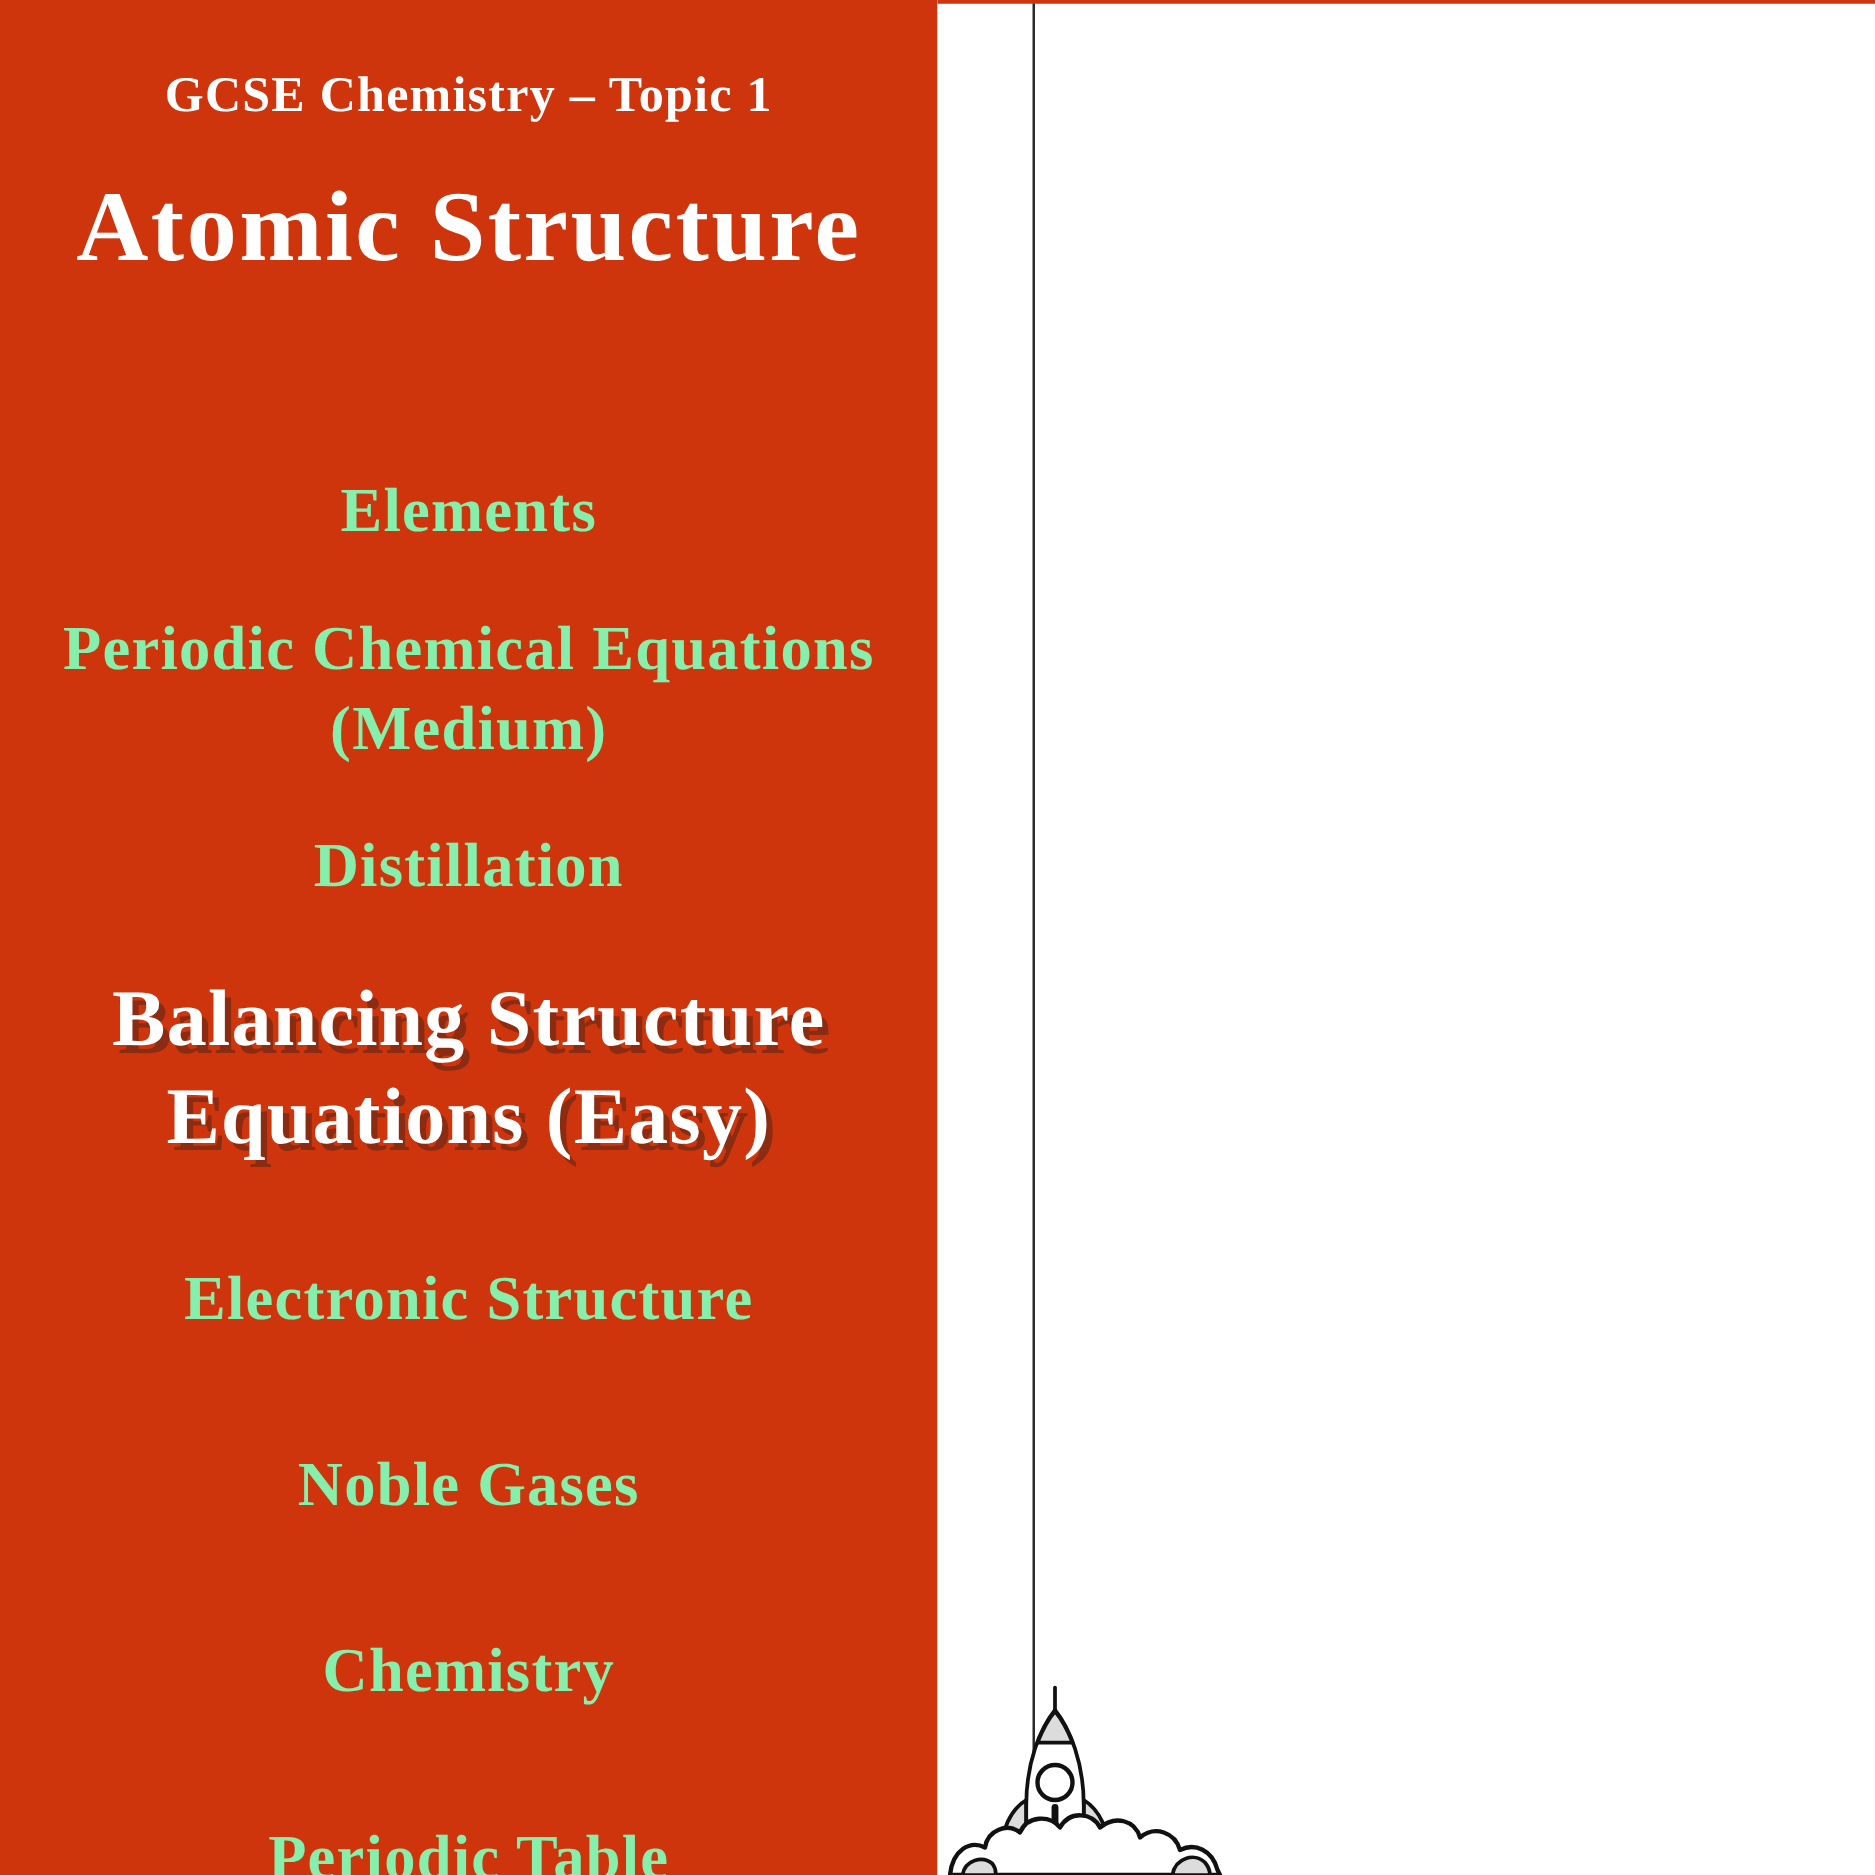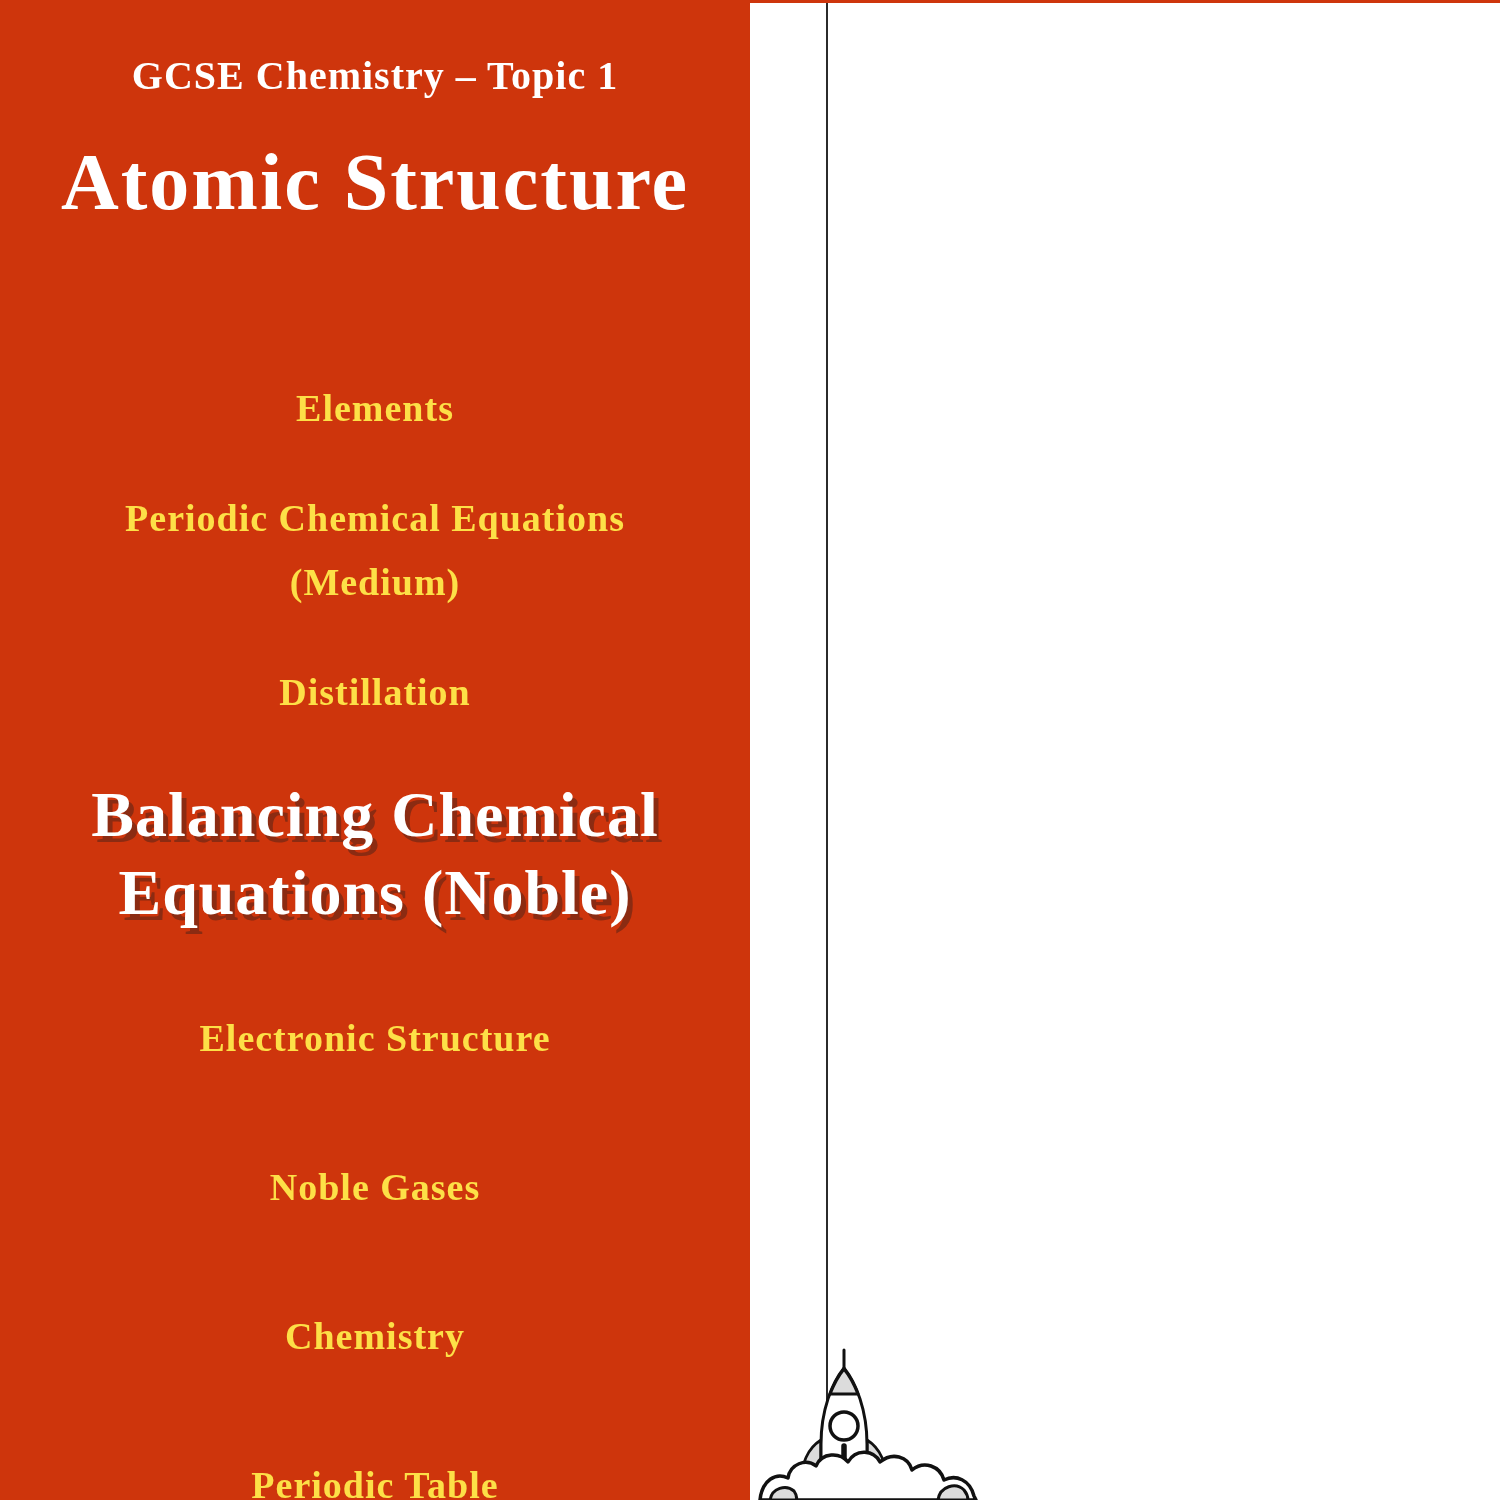--- a/index.html
+++ b/index.html
@@ -7,21 +7,21 @@
   #app{position:absolute;left:0;top:0;width:1500px;height:1500px;background:#ffffff;font-family:Liberation Serif, serif;}
 
   
   .sidebar{position:absolute;left:0;top:0;width:750px;height:1500px;
     background:#CE350C;text-align:center;overflow:hidden;}
   .eyebrow{margin-top:52px;color:#ffffff;font-size:40px;font-weight:bold;
     letter-spacing:1px;line-height:48px;}
   .panel-title{margin-top:36px;color:#ffffff;font-size:80px;font-weight:bold;
     letter-spacing:2px;line-height:92px;}
   .nav{margin-top:148px;padding:0 40px;}
-  .nav-item{color:#fde047;font-size:38px;font-weight:bold;line-height:64px;
+  .nav-item{color:#86efac;font-size:50px;font-weight:bold;line-height:64px;
     letter-spacing:1px;margin-bottom:46px;cursor:pointer;}
   .nav-item:nth-child(3){margin-bottom:52px;}
   .nav-item:nth-child(n+5){margin-bottom:85px;}
   .nav-item.active{color:#ffffff;font-size:64px;line-height:78px;
     text-shadow:5px 6px 0 #8B2B12;margin-bottom:74px;}
 
   
   .main{position:absolute;left:750px;top:0;width:750px;height:1500px;background:#ffffff;}
   .top-strip{position:absolute;left:750px;top:0;width:750px;height:3px;background:#CE350C;z-index:4;}
   .vline{position:absolute;left:826px;top:2px;height:1498px;width:2px;background:#2B2B2B;z-index:1;}
@@ -33,21 +33,21 @@
 
 <div id="app">
 
   <div class="sidebar">
     <div class="eyebrow">GCSE Chemistry – Topic 1</div>
     <div class="panel-title">Atomic Structure</div>
     <div class="nav">
         <div class="nav-item">Elements</div>
         <div class="nav-item">Periodic Chemical Equations (Medium)</div>
         <div class="nav-item">Distillation</div>
-        <div class="nav-item active">Balancing Chemical Equations (Noble)</div>
+        <div class="nav-item active">Balancing Structure Equations (Easy)</div>
         <div class="nav-item">Electronic Structure</div>
         <div class="nav-item">Noble Gases</div>
         <div class="nav-item">Chemistry</div>
         <div class="nav-item">Periodic Table</div>
       </div>
   </div>
 
   <div class="main">
     
   </div>

